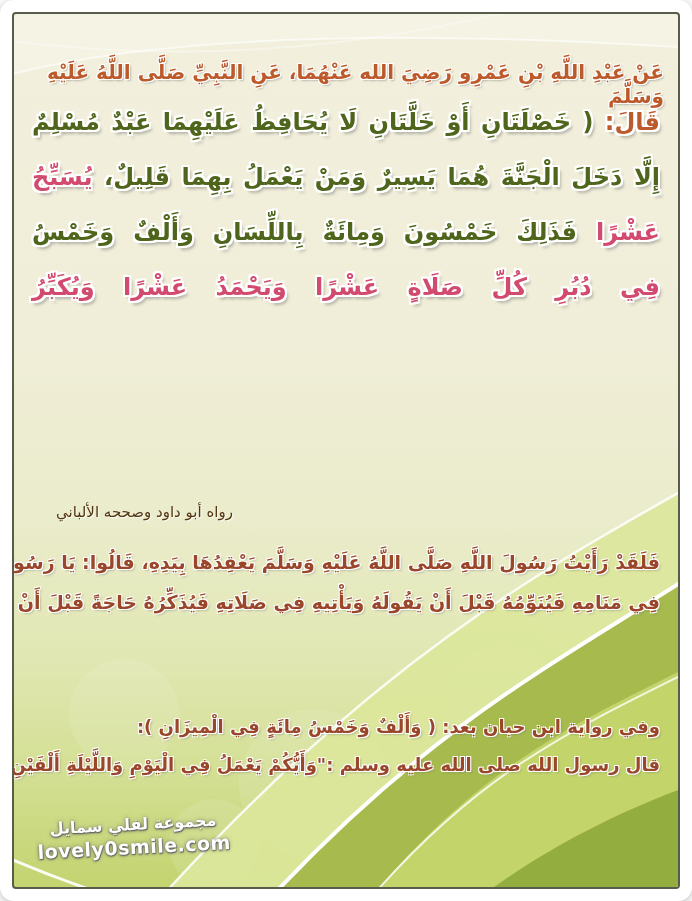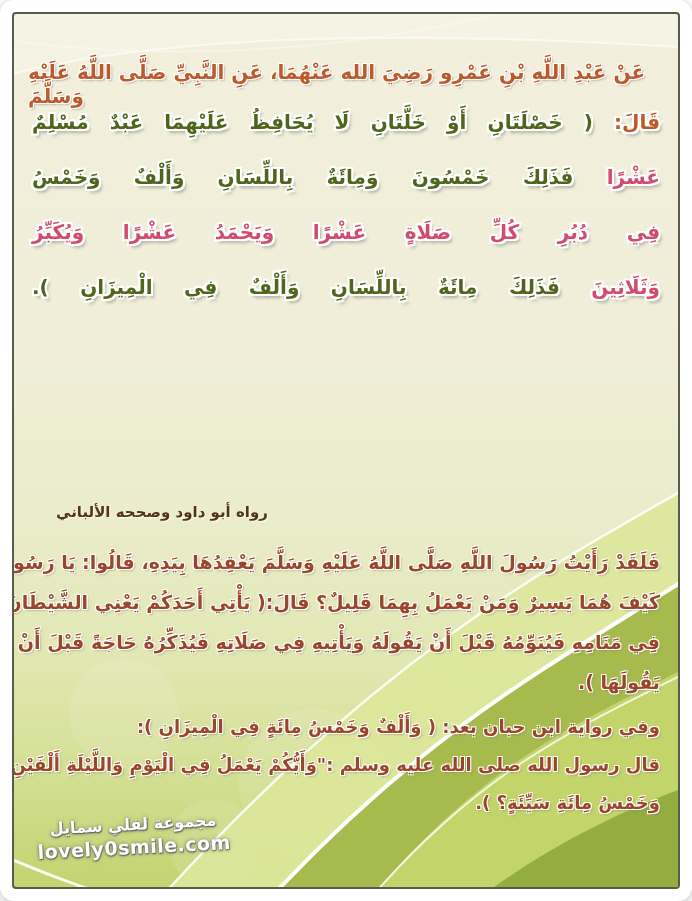--- a/index.html
+++ b/index.html
@@ -21,40 +21,40 @@
       #f0eed8 38%,
       #eaeccb 58%,
       #e1e7b2 74%,
       #d3df93 87%,
       var(--bg_bottom,#c3d470) 100%);
   }
   .bg-svg{position:absolute;left:0;top:0;width:100%;height:100%;}
   .layer{position:absolute;left:0;top:0;right:0;}
 
   .isnad{
-    top:46px;left:14px;right:14px;text-align:left;
+    top:46px;left:14px;right:14px;text-align:right;
     font-size:20px;font-weight:bold;color:var(--text_orange,#bd5a2b);
     text-shadow:-1px -1px 0 #fff,1px -1px 0 #fff,-1px 1px 0 #fff,1px 1px 0 #fff,2px 2px 2px rgba(110,110,110,.4);
   }
   .hadith{top:81px;left:18px;right:18px;}
   .hline{
     height:55px;line-height:55px;
     text-align:justify;text-align-last:justify;text-justify:inter-word;
-    font-size:20px;font-weight:bold;white-space:nowrap;
+    font-size:24px;font-weight:bold;white-space:nowrap;
     text-shadow:-2px -2px 0 #fff,2px -2px 0 #fff,-2px 2px 0 #fff,2px 2px 0 #fff,
                 -2px 0 0 #fff,2px 0 0 #fff,0 2px 0 #fff,0 -2px 0 #fff,
                 3px 4px 3px rgba(100,100,100,.45);
   }
   .c-orange{color:var(--text_orange,#bd5a2b);}
   .c-green{color:var(--text_green,#4e651b);}
   .c-pink{color:var(--text_pink,#d24a6e);}
 
   .source{
     top:489px;left:42px;right:auto;width:auto;
-    font-size:15px;font-weight:bold;color:var(--text_dark_brown,#523513);
+    font-size:15px;font-weight:normal;color:var(--text_dark_brown,#523513);
     text-shadow:1px 1px 1px rgba(255,255,255,.85);
   }
   .commentary{top:528px;left:18px;right:18px;}
   .cline{
     height:40px;line-height:40px;
     font-size:19px;font-weight:bold;color:var(--text_brown,#9a462a);
     text-align:justify;text-align-last:justify;text-justify:inter-word;white-space:nowrap;
     text-shadow:-1px -1px 0 #fff,1px -1px 0 #fff,-1px 1px 0 #fff,1px 1px 0 #fff,2px 2px 2px rgba(120,120,120,.35);
   }
   .cline.endline{text-align:right;text-align-last:right;}
@@ -108,38 +108,35 @@
       <path d="M680,655 C560,715 470,755 360,880" fill="none" stroke="#ffffff" stroke-width="2" stroke-opacity="0.8"></path>
       <path d="M680,770 C600,800 540,830 470,880 L680,880 Z" fill="#94ad3f"></path>
 
       <path d="M-10,842 C50,868 105,886 165,905" fill="none" stroke="#ffffff" stroke-width="3" stroke-opacity="0.9"></path>
     </svg>
 
     <div class="layer isnad" dir="rtl">عَنْ عَبْدِ اللَّهِ بْنِ عَمْرِو رَضِيَ الله عَنْهُمَا، عَنِ النَّبِيِّ صَلَّى اللَّهُ عَلَيْهِ وَسَلَّمَ</div>
 
     <div class="layer hadith" dir="rtl">
       <div class="hline"><span class="c-orange">قَالَ: </span><span class="c-green">( خَصْلَتَانِ أَوْ خَلَّتَانِ لَا يُحَافِظُ عَلَيْهِمَا عَبْدٌ مُسْلِمٌ</span></div>
+      <div class="hline"><span class="c-green">إِلَّا دَخَلَ الْجَنَّةَ هُمَا يَسِيرٌ وَمَنْ يَعْمَلُ بِهِمَا قَلِيلٌ، </span><span class="c-pink">يُسَبِّحُ</span></div>
       <div class="hline"><span class="c-pink">عَشْرًا </span><span class="c-green">فَذَلِكَ خَمْسُونَ وَمِائَةٌ بِاللِّسَانِ وَأَلْفٌ وَخَمْسُ</span></div>
       <div class="hline"><span class="c-pink">فِي دُبُرِ كُلِّ صَلَاةٍ عَشْرًا وَيَحْمَدُ عَشْرًا وَيُكَبِّرُ</span></div>
-      <div class="hline"><span class="c-pink">وَثَلَاثِينَ </span><span class="c-green">فَذَلِكَ مِائَةٌ بِاللِّسَانِ وَأَلْفٌ فِي الْمِيزَانِ ).</span></div>
     </div>
 
     <div class="layer source" dir="rtl">رواه أبو داود وصححه الألباني</div>
 
     <div class="layer commentary" dir="rtl">
       <div class="cline">فَلَقَدْ رَأَيْتُ رَسُولَ اللَّهِ صَلَّى اللَّهُ عَلَيْهِ وَسَلَّمَ يَعْقِدُهَا بِيَدِهِ، قَالُوا: يَا رَسُولَ اللَّهِ</div>
-      <div class="cline">كَيْفَ هُمَا يَسِيرٌ وَمَنْ يَعْمَلُ بِهِمَا قَلِيلٌ؟ قَالَ:( يَأْتِي أَحَدَكُمْ يَعْنِي الشَّيْطَانَ</div>
       <div class="cline">فِي مَنَامِهِ فَيُنَوِّمُهُ قَبْلَ أَنْ يَقُولَهُ وَيَأْتِيهِ فِي صَلَاتِهِ فَيُذَكِّرُهُ حَاجَةً قَبْلَ أَنْ</div>
-      <div class="cline endline">يَقُولَهَا ).</div>
     </div>
 
     <div class="layer hibban" dir="rtl">
       <div class="bline">وفي رواية ابن حبان بعد: ( وَأَلْفٌ وَخَمْسُ مِائَةٍ فِي الْمِيزَانِ ):</div>
       <div class="bline jfull">قال رسول الله صلى الله عليه وسلم :"وَأَيُّكُمْ يَعْمَلُ فِي الْيَوْمِ وَاللَّيْلَةِ أَلْفَيْنِ</div>
-      <div class="bline">وَخَمْسُ مِائَةِ سَيِّئَةٍ؟ ).</div>
     </div>
 
     <div class="watermark">
       <div class="wm-ar" dir="rtl">مجموعة لفلي سمايل</div>
       <div class="wm-site">lovely0smile.com</div>
     </div>
 
   </div>
 </div>
 

